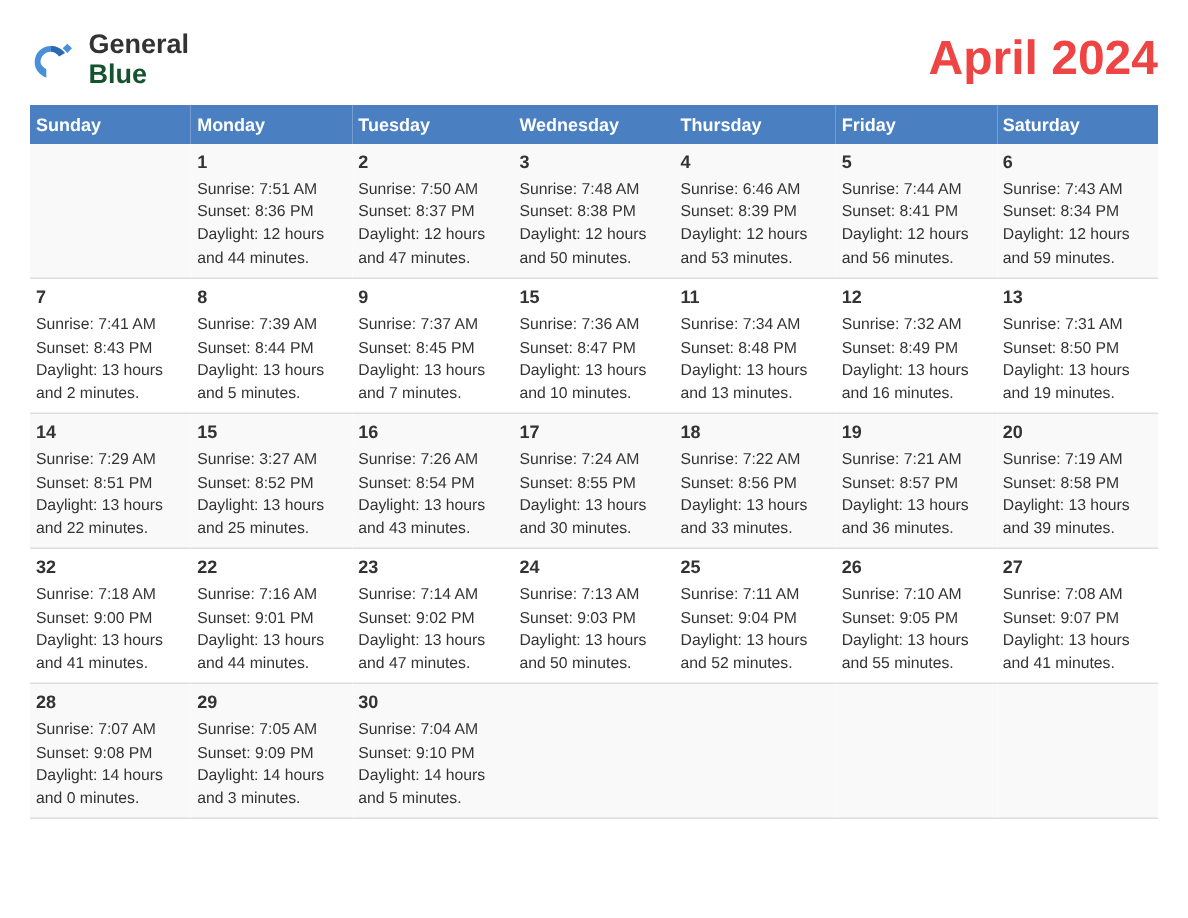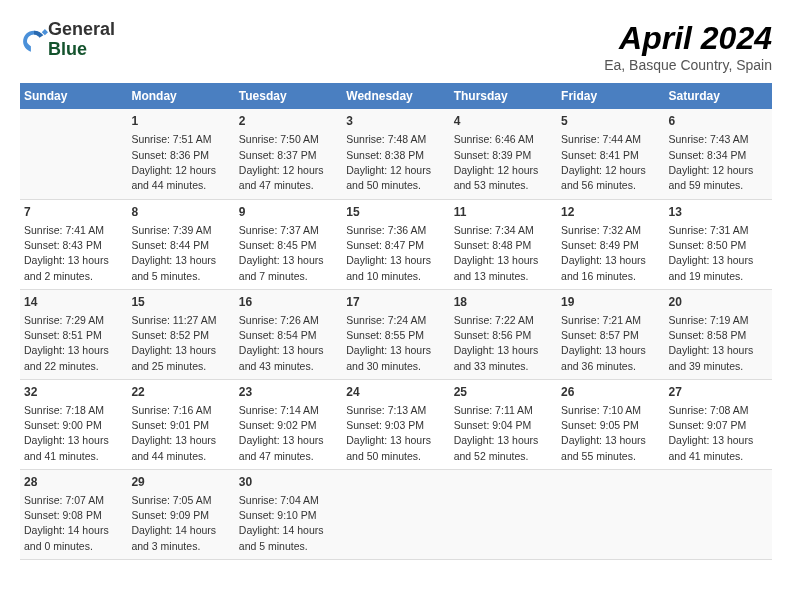--- a/index.html
+++ b/index.html
@@ -12,40 +12,39 @@
     }
     .header {
       display: flex;
       justify-content: space-between;
       align-items: flex-start;
       margin-bottom: 10px;
     }
     .logo {
       display: flex;
       align-items: center;
-      gap: 0;
+      gap: 11px;
     }
     .logo-text {
       font-size: 18px;
       font-weight: bold;
       color: #333;
       line-height: 1.1;
     }
     .logo-icon {
       width: 28px;
       height: 28px;
     }
     .title-section {
       text-align: right;
     }
     .title-section h1 {
       font-size: 32px;
       font-weight: bold;
-      color: #000000;
-      font-style: italic;
+      color: #ef4444;
     }
     .title-section h2 {
       font-size: 14px;
       font-weight: normal;
       color: #555;
     }
     table {
       width: 100%;
       border-collapse: collapse;
       font-size: 11px;
@@ -96,21 +95,20 @@
       <path d="M18 6 L18 11 C21 11 23.5 12.5 25 15 L30 12 C27.5 8.5 23 6 18 6Z" fill="#2a6ab0"></path>
       <polygon points="28,8 32,4 36,8 32,12" fill="#4a90d9"></polygon>
     </svg>
     <div class="logo-text">
       <div>General</div>
       <div style="color:#14532d;">Blue</div>
     </div>
   </div>
   <div class="title-section">
     <h1>April 2024</h1>
-    <h2>Ea, Basque Country, Spain</h2>
   </div>
 </div>
 
 <table>
   <thead>
     <tr>
     <th>Sunday</th>
         <th>Monday</th>
         <th>Tuesday</th>
         <th>Wednesday</th>
@@ -219,21 +217,21 @@
       <tr class="week-row">
         <td>
           <span class="day-num">14</span>
           <div>Sunrise: 7:29 AM</div>
           <div>Sunset: 8:51 PM</div>
           <div>Daylight: 13 hours</div>
           <div>and 22 minutes.</div>
         </td>
         <td>
           <span class="day-num">15</span>
-          <div>Sunrise: 11:27 AM</div>
+          <div>Sunrise: 3:27 AM</div>
           <div>Sunset: 8:52 PM</div>
           <div>Daylight: 13 hours</div>
           <div>and 25 minutes.</div>
         </td>
         <td>
           <span class="day-num">16</span>
           <div>Sunrise: 7:26 AM</div>
           <div>Sunset: 8:54 PM</div>
           <div>Daylight: 13 hours</div>
           <div>and 43 minutes.</div>

